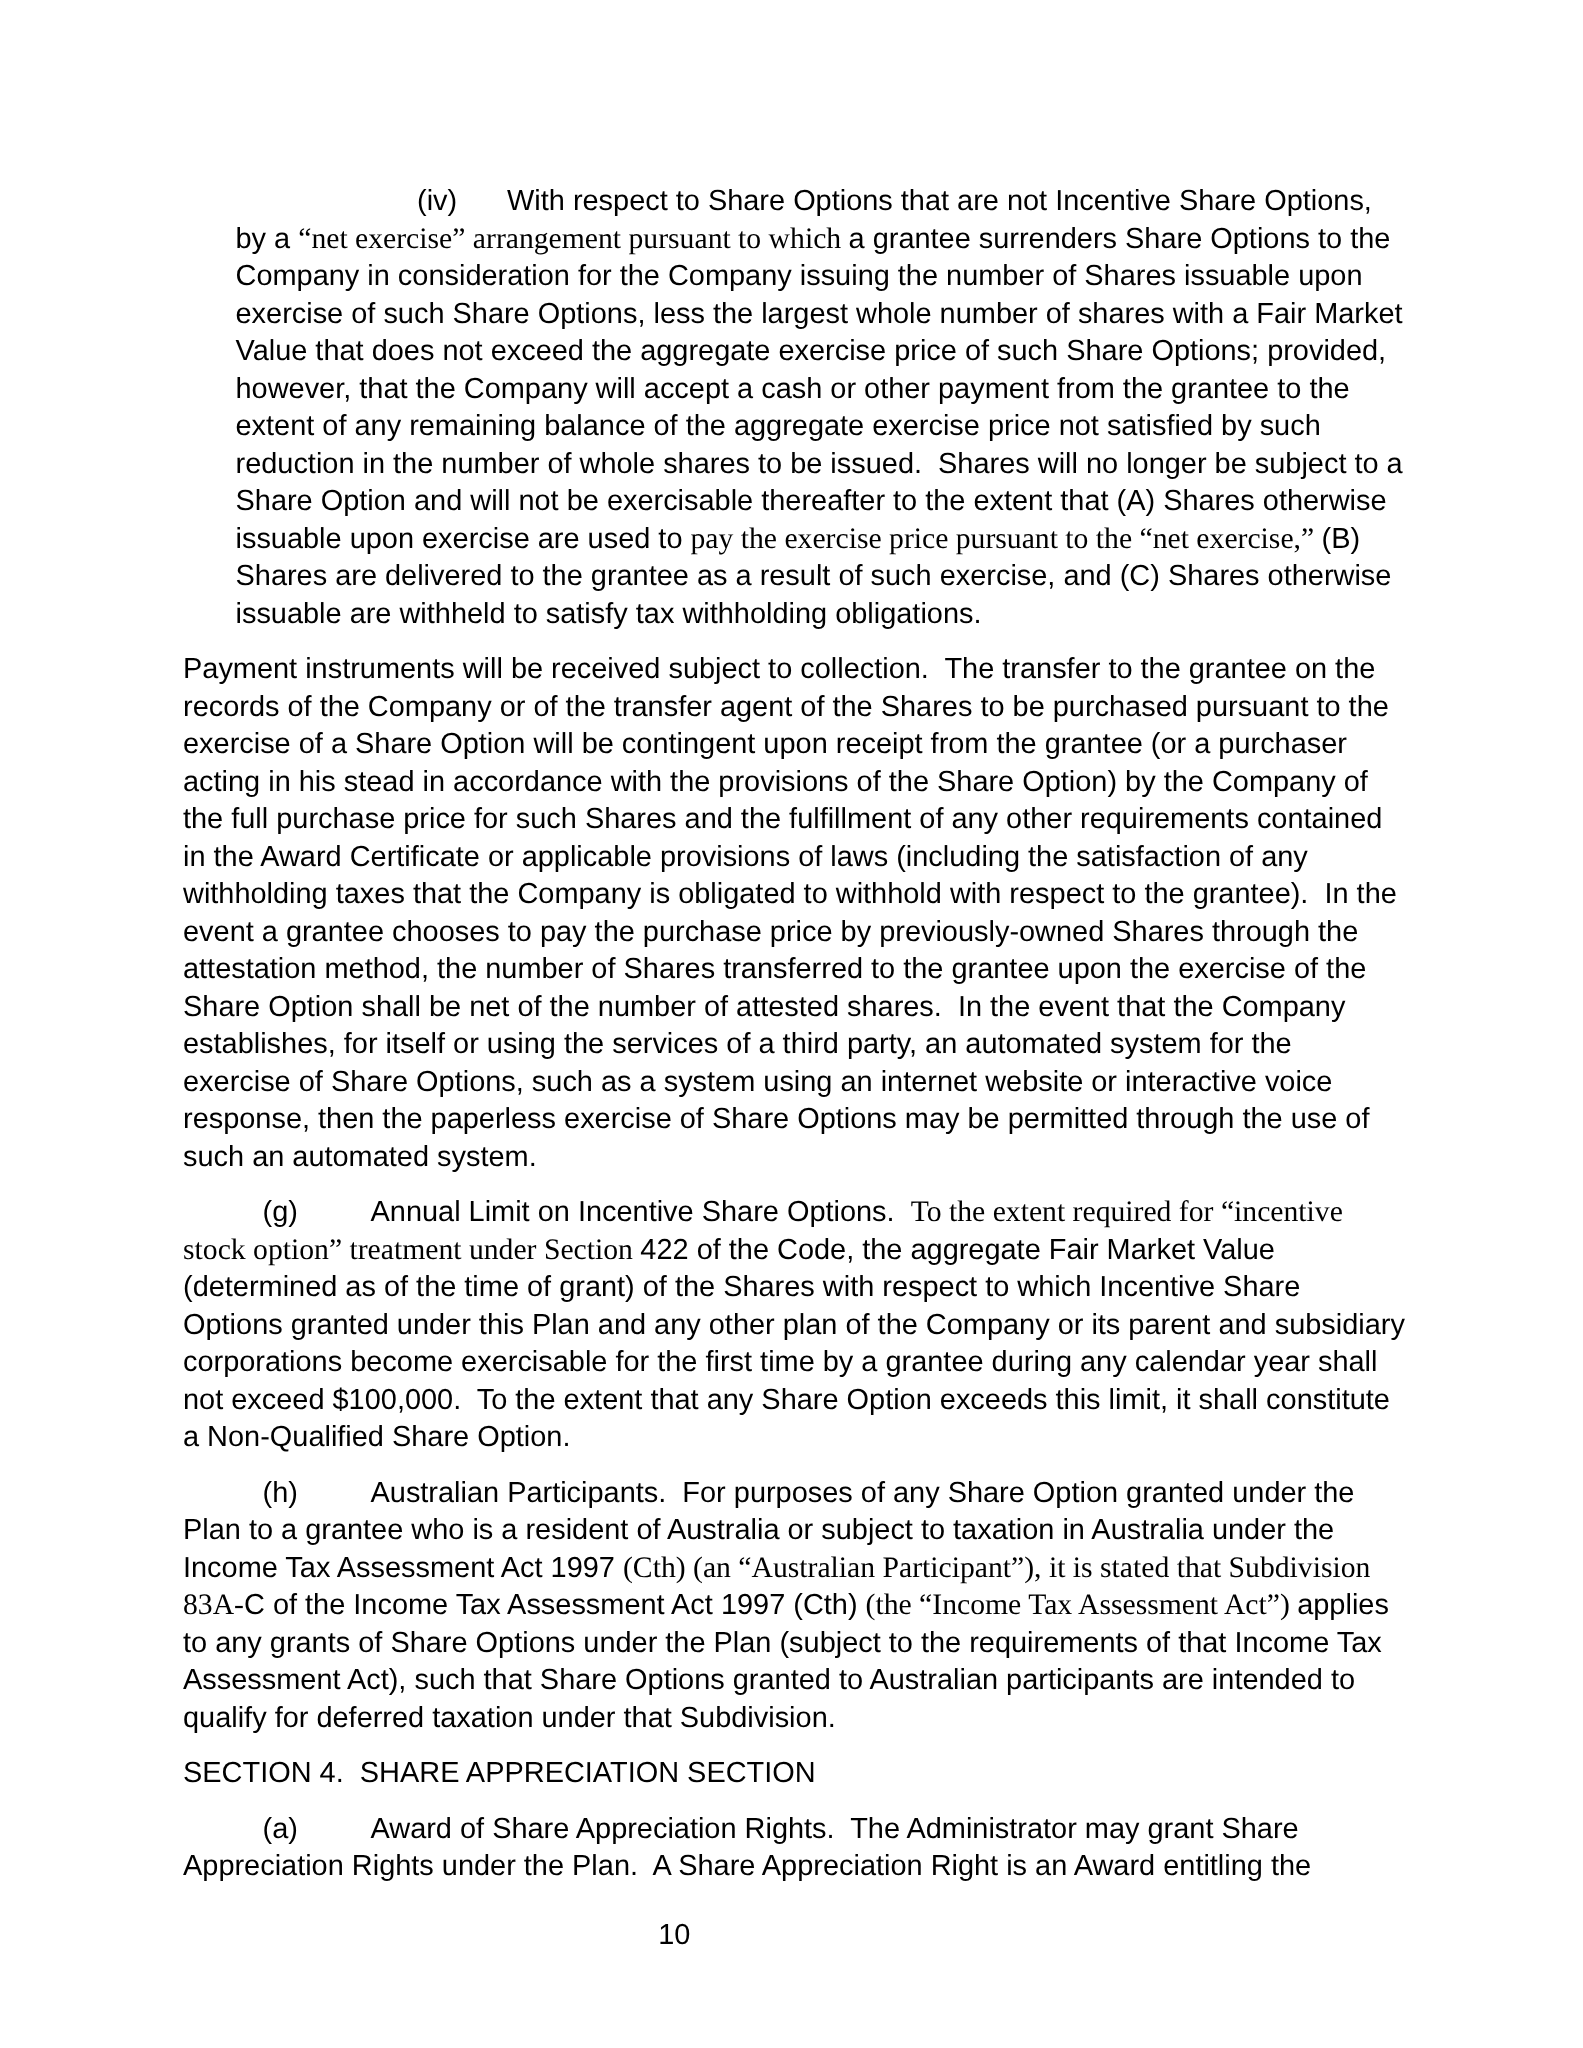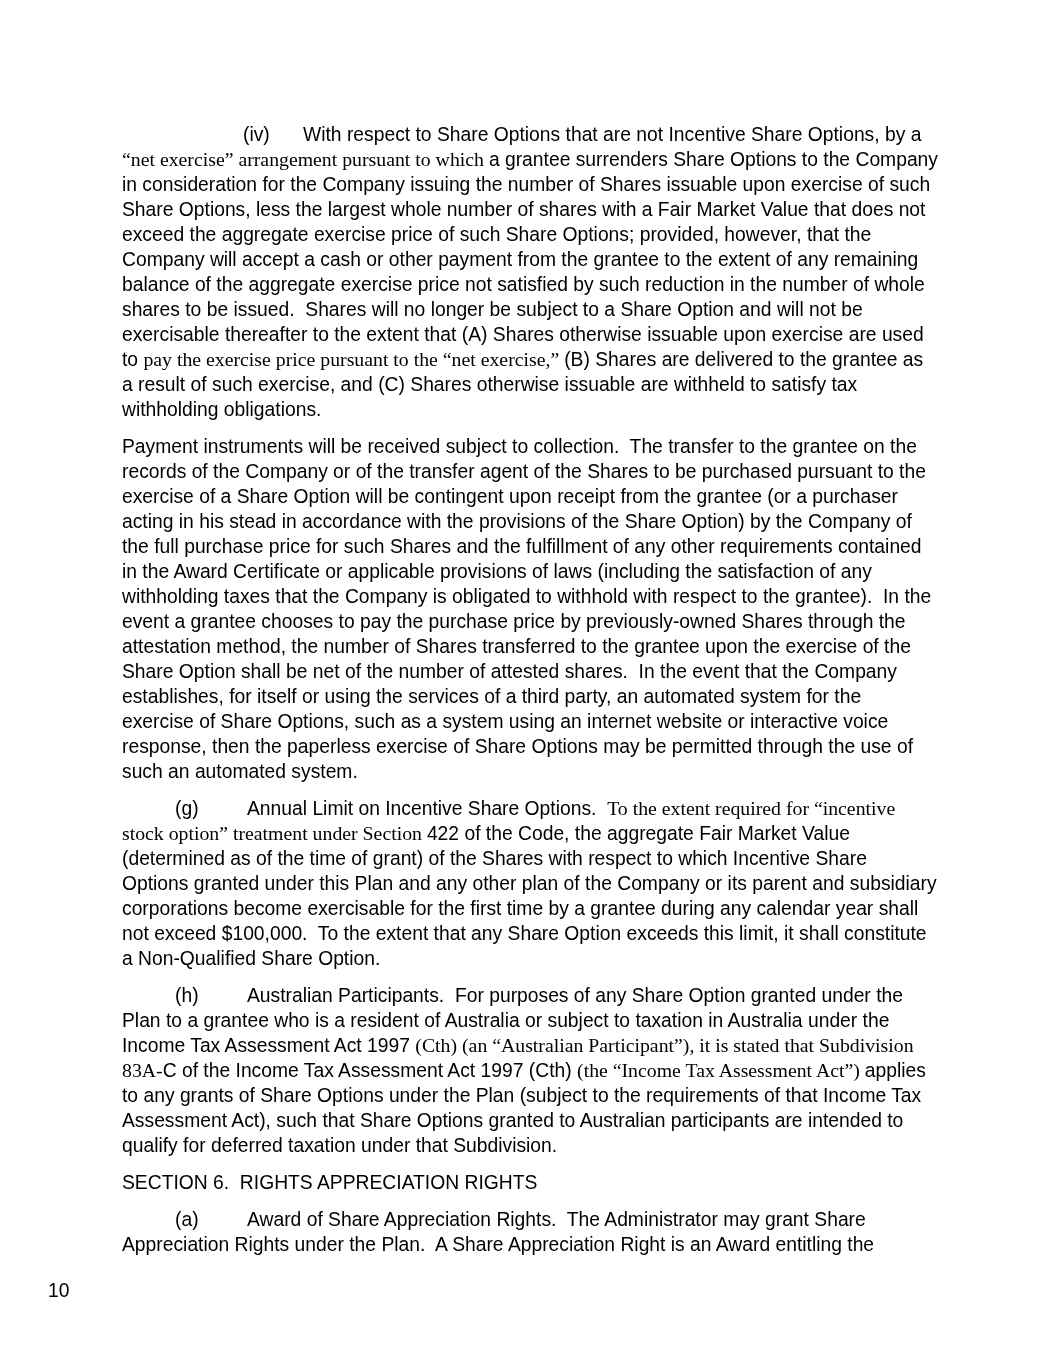--- a/index.html
+++ b/index.html
@@ -21,21 +21,21 @@
     top: 122px;
     width: 816px;
   }
   .para {
     font-size: 19.3px;
     line-height: 25px;
     white-space: pre-wrap;
     margin: 0 0 12px 0;
     text-align: left;
   }
-  .para[data-name="para-iv"] { text-indent: 121px; }
+  .para[data-name="para-iv"] { text-indent: 121px; margin-left: 35px; }
   .para[data-name="para-g"],
   .para[data-name="para-h"],
   .para[data-name="para-a"] { text-indent: 53px; }
   .seg.label {
     display: inline-block;
     width: 72px;
     text-indent: 0;
   }
   .para[data-name="para-iv"] .seg.label { width: 60px; }
   .seg.serif {
@@ -43,34 +43,34 @@
     font-size: 19.8px;
   }
   .seg.sans-underline {
     text-underline-offset: 3px;
   }
   .page-footer {
     position: absolute;
     left: 0;
     top: 1278px;
     width: 899px;
+    text-align: center;
     font-size: 19.3px;
     line-height: 25px;
-    padding-left: 48px;
   }
 </style>
 </head>
 <body>
 
 <main class="page-content" data-name="document-page">
   <section id="doc-paragraphs" data-name="document-body">
       <div class="para" data-name="para-iv"><span class="seg label" data-name="para-iv-run-label">(iv)</span><span class="seg sans" data-name="para-iv-run-sans">With respect to Share Options that are not Incentive Share Options, by a </span><span class="seg serif" data-name="para-iv-run-serif">“net exercise” arrangement pursuant to which </span><span class="seg sans" data-name="para-iv-run-sans">a grantee surrenders Share Options to the Company in consideration for the Company issuing the number of Shares issuable upon exercise of such Share Options, less the largest whole number of shares with a Fair Market Value that does not exceed the aggregate exercise price of such Share Options; provided, however, that the Company will accept a cash or other payment from the grantee to the extent of any remaining balance of the aggregate exercise price not satisfied by such reduction in the number of whole shares to be issued.  Shares will no longer be subject to a Share Option and will not be exercisable thereafter to the extent that (A) Shares otherwise issuable upon exercise are used to </span><span class="seg serif" data-name="para-iv-run-serif">pay the exercise price pursuant to the “net exercise,” </span><span class="seg sans" data-name="para-iv-run-sans">(B) Shares are delivered to the grantee as a result of such exercise, and (C) Shares otherwise issuable are withheld to satisfy tax withholding obligations.</span></div>
       <div class="para" data-name="para-payment"><span class="seg sans" data-name="para-payment-run-sans">Payment instruments will be received subject to collection.  The transfer to the grantee on the records of the Company or of the transfer agent of the Shares to be purchased pursuant to the exercise of a Share Option will be contingent upon receipt from the grantee (or a purchaser acting in his stead in accordance with the provisions of the Share Option) by the Company of the full purchase price for such Shares and the fulfillment of any other requirements contained in the Award Certificate or applicable provisions of laws (including the satisfaction of any withholding taxes that the Company is obligated to withhold with respect to the grantee).  In the event a grantee chooses to pay the purchase price by previously-owned Shares through the attestation method, the number of Shares transferred to the grantee upon the exercise of the Share Option shall be net of the number of attested shares.  In the event that the Company establishes, for itself or using the services of a third party, an automated system for the exercise of Share Options, such as a system using an internet website or interactive voice response, then the paperless exercise of Share Options may be permitted through the use of such an automated system.</span></div>
       <div class="para" data-name="para-g"><span class="seg label" data-name="para-g-run-label">(g)</span><span class="seg sans-underline" data-name="para-g-run-sans-underline">Annual Limit on Incentive Share Options</span><span class="seg sans" data-name="para-g-run-sans">.  </span><span class="seg serif" data-name="para-g-run-serif">To the extent required for “incentive stock option” treatment under Section </span><span class="seg sans" data-name="para-g-run-sans">422 of the Code, the aggregate Fair Market Value (determined as of the time of grant) of the Shares with respect to which Incentive Share Options granted under this Plan and any other plan of the Company or its parent and subsidiary corporations become exercisable for the first time by a grantee during any calendar year shall not exceed $100,000.  To the extent that any Share Option exceeds this limit, it shall constitute a Non-Qualified Share Option.</span></div>
       <div class="para" data-name="para-h"><span class="seg label" data-name="para-h-run-label">(h)</span><span class="seg sans-underline" data-name="para-h-run-sans-underline">Australian Participants</span><span class="seg sans" data-name="para-h-run-sans">.  For purposes of any Share Option granted under the Plan to a grantee who is a resident of Australia or subject to taxation in Australia under the Income Tax Assessment Act 1997 </span><span class="seg serif" data-name="para-h-run-serif">(Cth) (an “Australian Participant”), it is stated that Subdivision 83A-</span><span class="seg sans" data-name="para-h-run-sans">C of the Income Tax Assessment Act 1997 (Cth) </span><span class="seg serif" data-name="para-h-run-serif">(the “Income Tax Assessment Act”) </span><span class="seg sans" data-name="para-h-run-sans">applies to any grants of Share Options under the Plan (subject to the requirements of that Income Tax Assessment Act), such that Share Options granted to Australian participants are intended to qualify for deferred taxation under that Subdivision.</span></div>
-      <div class="para" data-name="heading-section-6"><span class="seg sans" data-name="heading-section-6-run-sans">SECTION 6.  </span><span class="seg sans-underline" data-name="heading-section-6-run-sans-underline">RIGHTS APPRECIATION RIGHTS</span></div>
+      <div class="para" data-name="heading-section-6"><span class="seg sans" data-name="heading-section-6-run-sans">SECTION 4.  </span><span class="seg sans-underline" data-name="heading-section-6-run-sans-underline">SHARE APPRECIATION SECTION</span></div>
       <div class="para" data-name="para-a"><span class="seg label" data-name="para-a-run-label">(a)</span><span class="seg sans-underline" data-name="para-a-run-sans-underline">Award of Share Appreciation Rights</span><span class="seg sans" data-name="para-a-run-sans">.  The Administrator may grant Share Appreciation Rights under the Plan.  A Share Appreciation Right is an Award entitling the</span></div>
     </section>
 </main>
 
 <footer class="page-footer" data-name="page-footer">
   <span data-name="page-number">10</span>
 </footer>
 
 </body></html>

